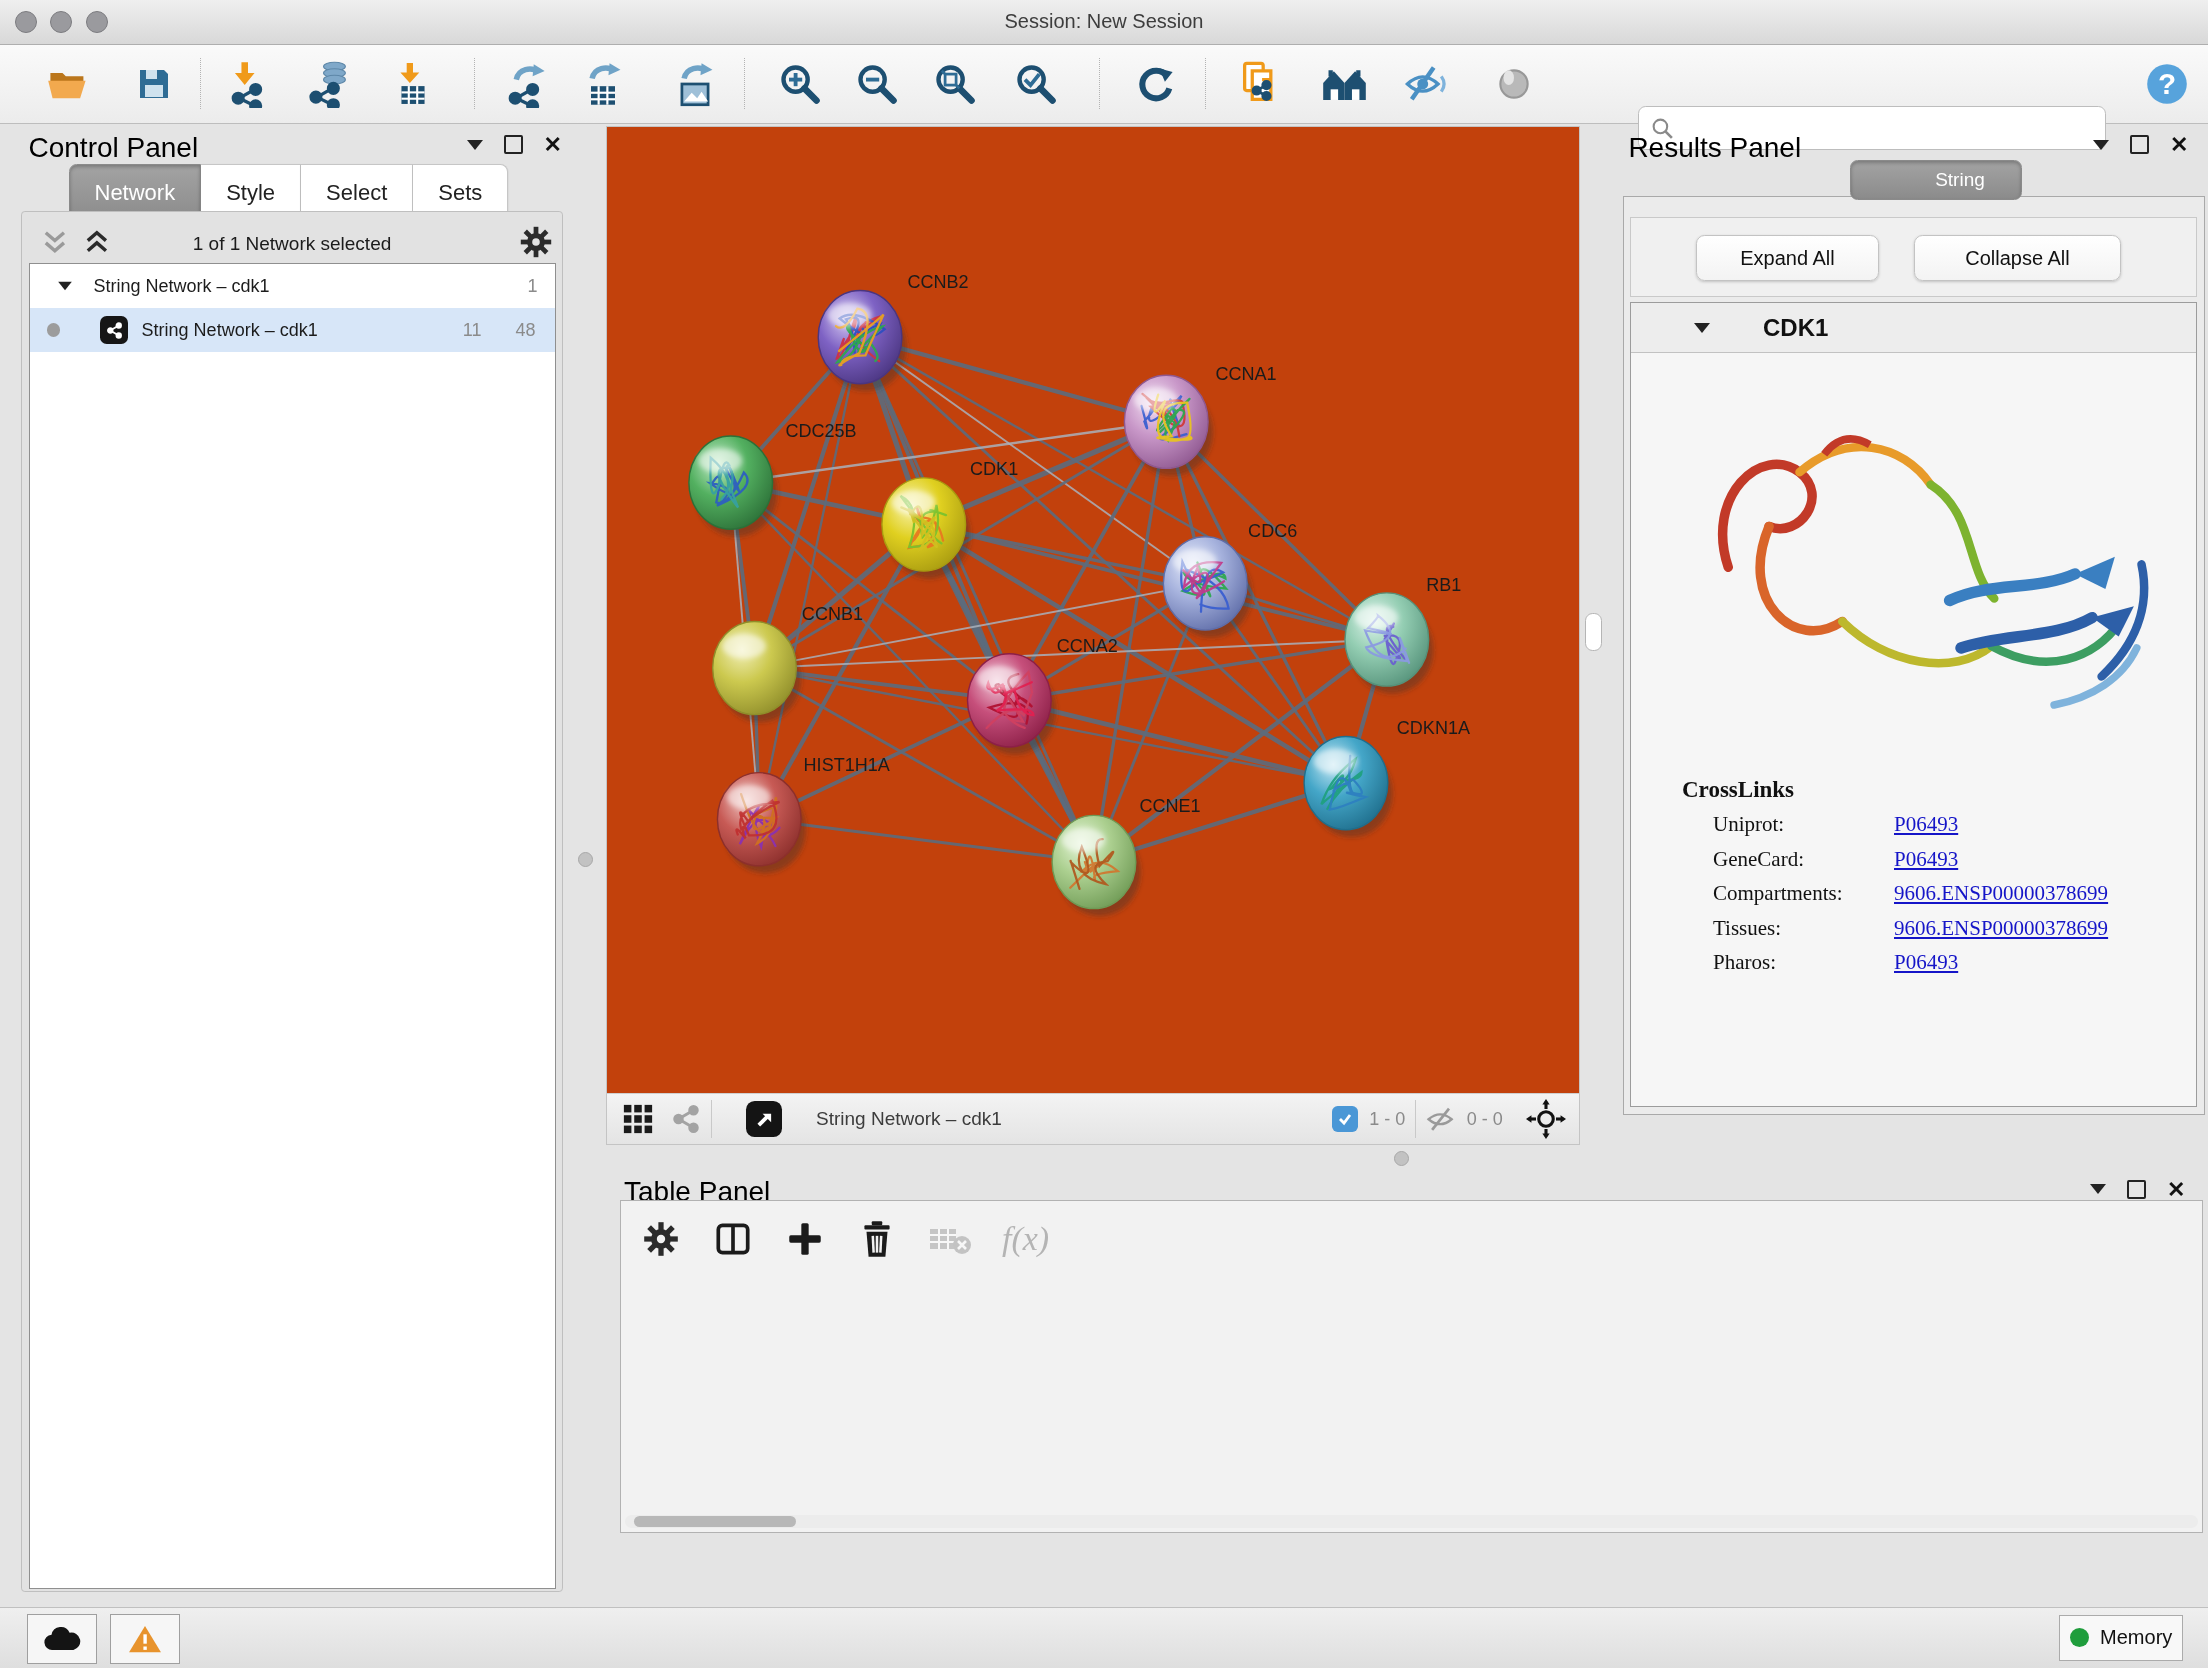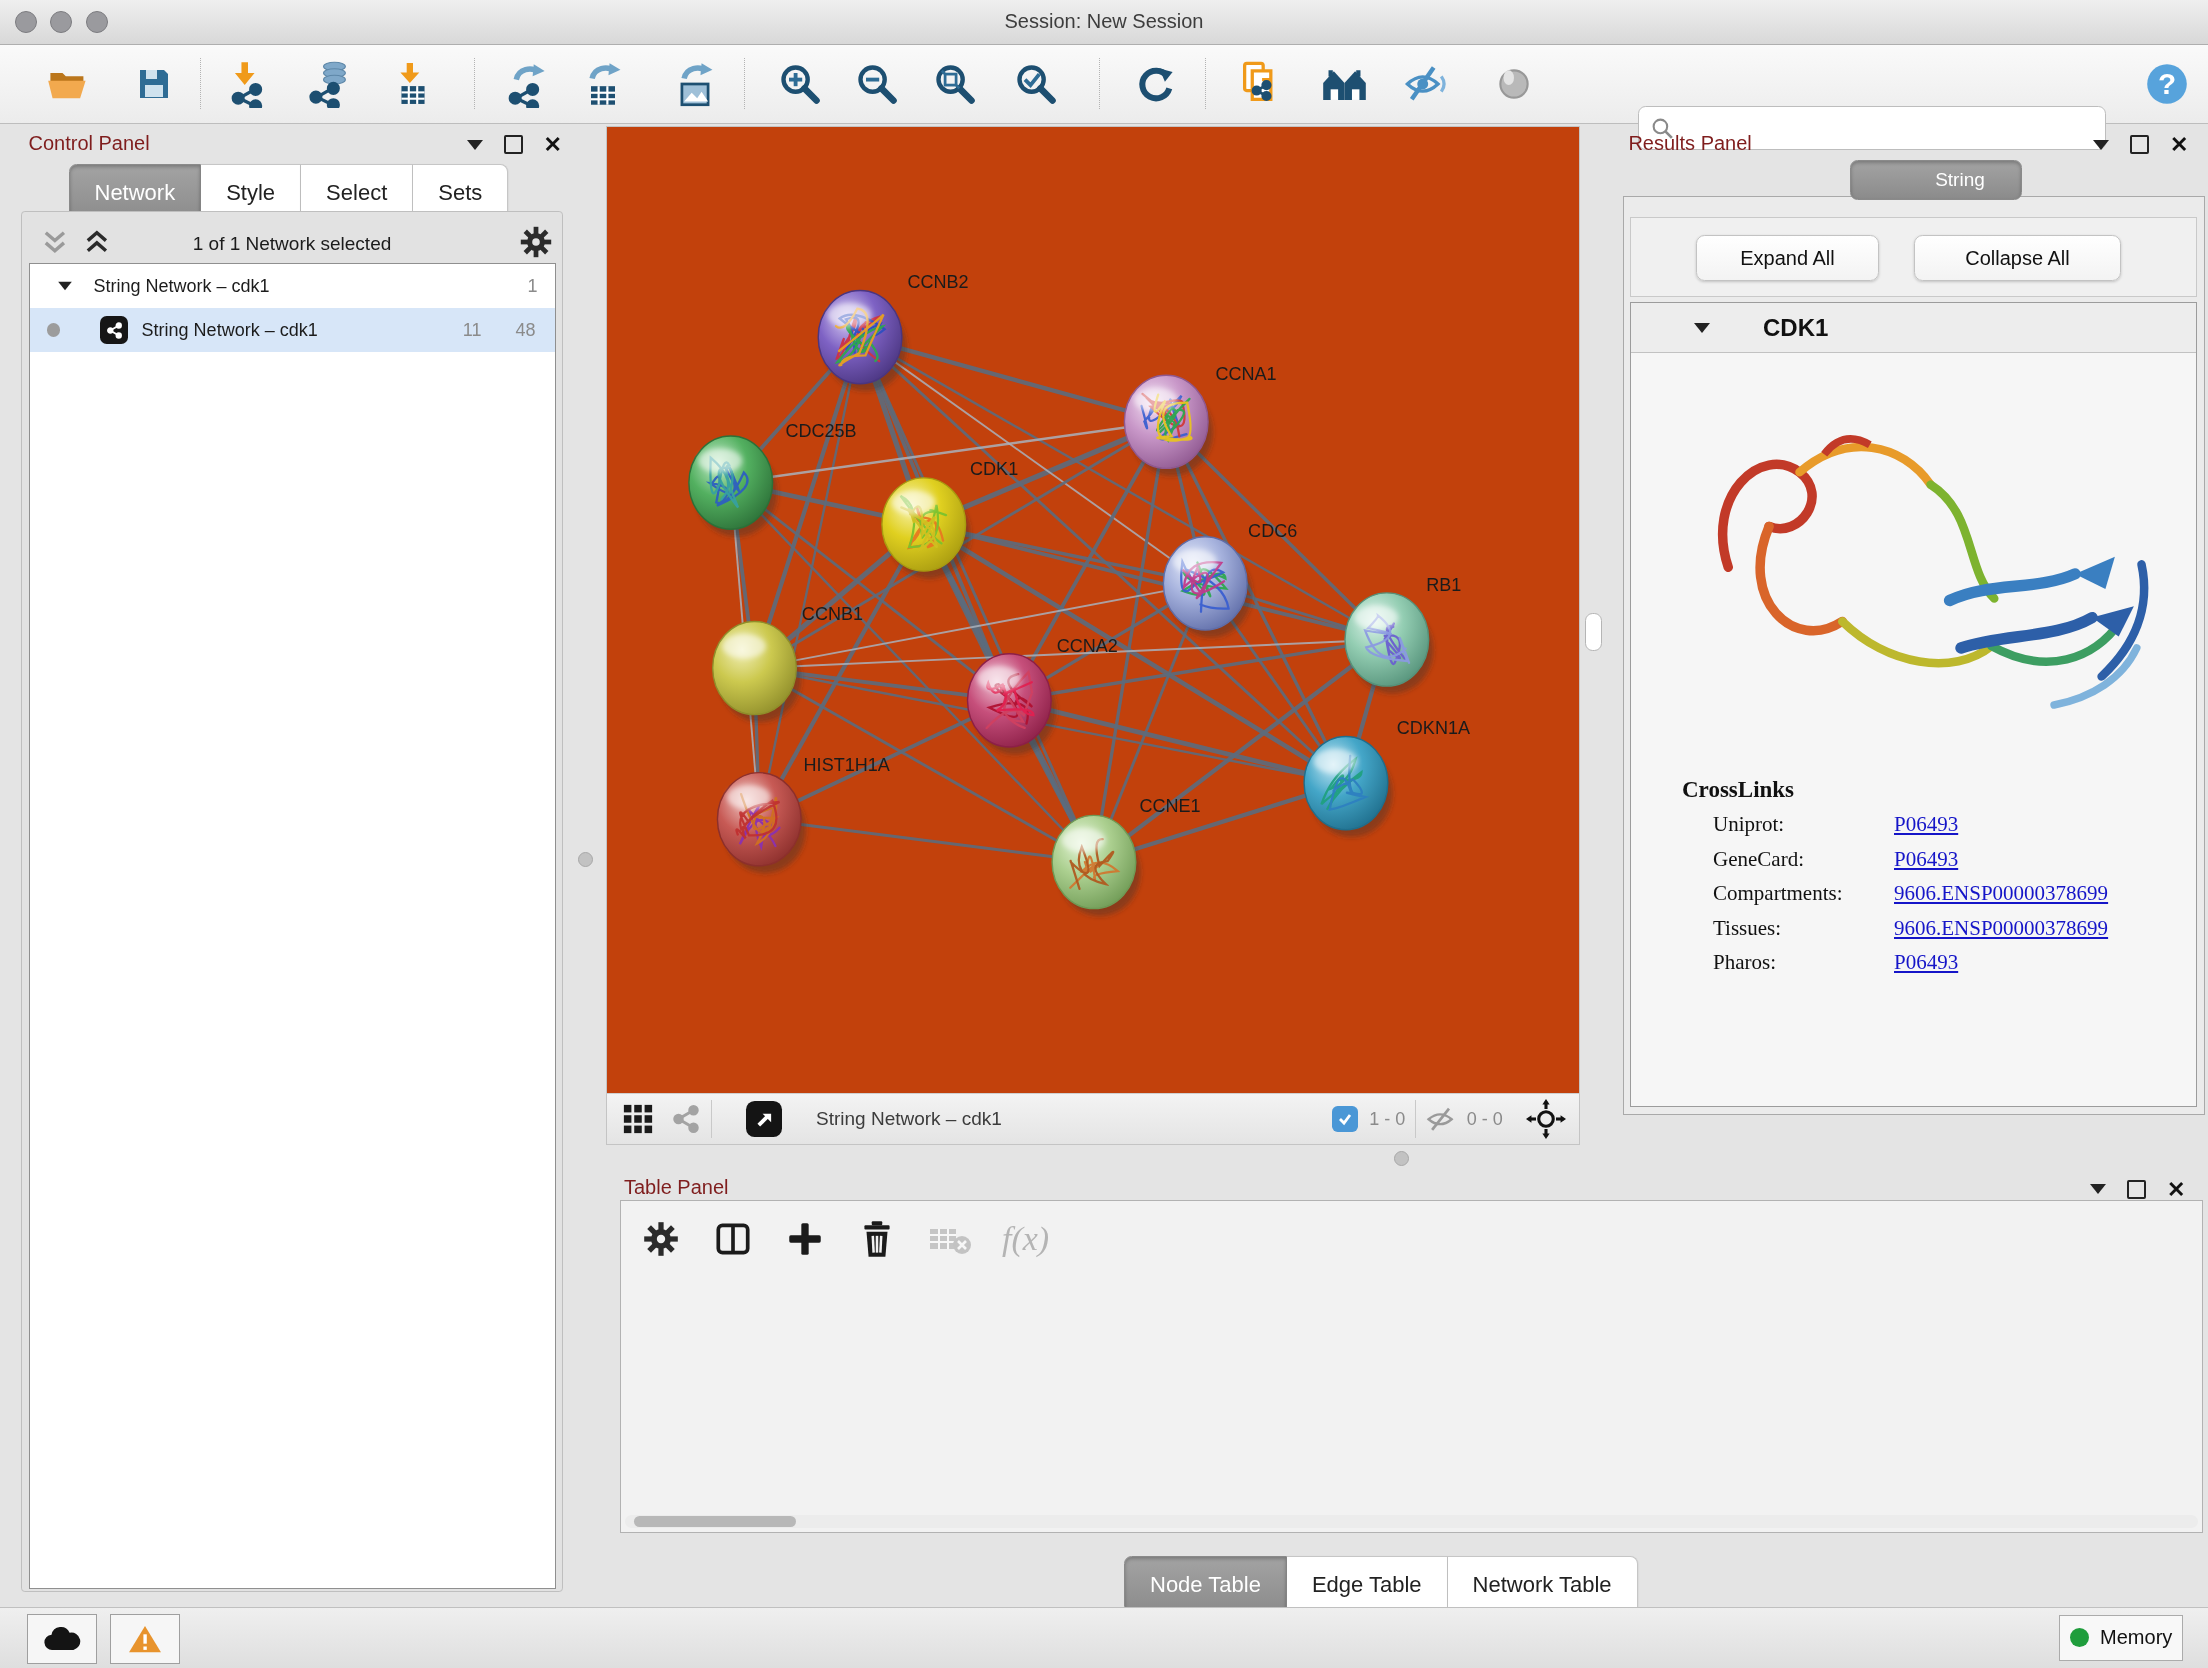--- a/index.html
+++ b/index.html
@@ -9,21 +9,21 @@
   #titlebar{left:0;top:0;width:2208px;height:44px;background:linear-gradient(#efefef,#d8d8d8);border-bottom:1px solid #aeaeae;}
   .tl{width:20px;height:20px;border-radius:50%;background:#9a9a9e;border:1px solid #7c7c80;top:10.5px;}
   #win-title{width:100%;text-align:center;top:9.5px;font-size:20px;color:#3d3d3d;}
   
   #toolbar{left:0;top:45px;width:2208px;height:78px;background:linear-gradient(#fafafa,#ececec);border-bottom:1px solid #bdbdbd;}
   .tbtn{width:55px;height:61px;top:8.6px;display:flex;align-items:center;justify-content:center;}
   .tsep{top:13.3px;width:0;height:51px;border-left:1.9px dotted #b3b3b3;}
   #searchbox{left:1638px;top:61px;width:466px;height:42px;background:#fff;border:1px solid #bdbdbd;border-radius:7.6px;display:flex;align-items:center;}
   #searchbox input{border:none;outline:none;font-size:18px;flex:1;background:transparent;margin-left:7.6px;font-family:"Liberation Sans",sans-serif;}
   
-  .phead{font-size:20px;color:#7f1d1d;}
+  .phead{font-size:28px;color:#000000;}
   .hctl{display:flex;gap:21px;align-items:center;}
   .tri-down{width:0;height:0;border-left:8.6px solid transparent;border-right:8.6px solid transparent;border-top:10.5px solid #222;display:inline-block;}
   .float-sq{width:15px;height:15px;border:2.4px solid #222;display:inline-block;border-radius:1.9px;}
   .xmark{font-size:22px;font-weight:bold;color:#111;line-height:15px;}
   
   .seg{display:flex;}
   .seg .tab{background:#fff;border:1px solid #c6c6c6;border-left:none;padding:15px 25px;font-size:22px;color:#222;box-shadow:0 1px 1.9px rgba(0,0,0,.15);}
   .seg .tab:first-child{border-left:1px solid #c6c6c6;border-radius:7.6px 0 0 7.6px;}
   .seg .tab:last-child{border-radius:0 7.6px 7.6px 0;}
   .seg .tab.sel{background:linear-gradient(#a3a3a3,#8b8b8b);color:#fff;border-color:#8a8a8a;box-shadow:inset 0 1.9px 3.8px rgba(0,0,0,.25);}
@@ -762,25 +762,20 @@
           <circle cx="34" cy="24" r="9" fill="#8c8c8c"></circle>
           <path d="M30 20 l8 8 M38 20 l-8 8" stroke="#fff" stroke-width="2.6"></path>
         </svg>
       <span class="dim serif" style="font-style:italic;font-size:34px;color:#6a6a6a;">f(x)</span>
     </div>
 
     <div class="abs" style="left:3.8px;top:314px;width:1573px;height:13.3px;background:#ececec;border-radius:6.7px;">
       <div style="position:absolute;left:9.5px;top:1px;width:162px;height:11.4px;background:#b8b8b8;border-radius:5.7px;"></div>
     </div>
   </div>
-  <div class="abs seg" style="left:1124px;top:1556px;">
-    <div class="tab sel">Node Table</div>
-    <div class="tab">Edge Table</div>
-    <div class="tab">Network Table</div>
-  </div>
 
   <div id="statusbar" class="abs">
     <div class="sbtn abs" style="left:27px;top:5.7px;">
       <svg width="38" height="27" viewBox="0 0 40 28">
           <path d="M10 26 a8 8 0 0 1 -1-16 a10 10 0 0 1 19-2 a7 7 0 0 1 4 18 z" fill="#141414"></path>
         </svg>
     </div>
     <div class="sbtn abs" style="left:110px;top:5.7px;">
       <svg width="34" height="30" viewBox="0 0 36 32">
           <path d="M18 2 L35 30 H1 Z" fill="#e8932c"></path>

